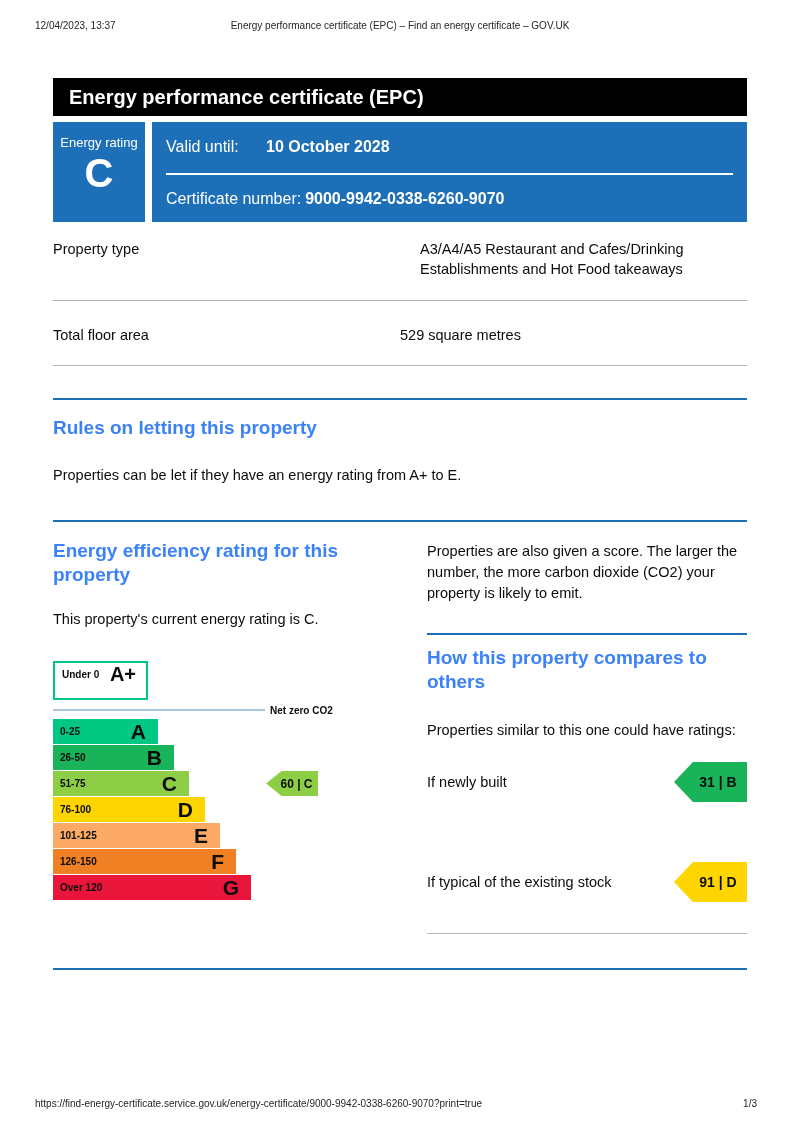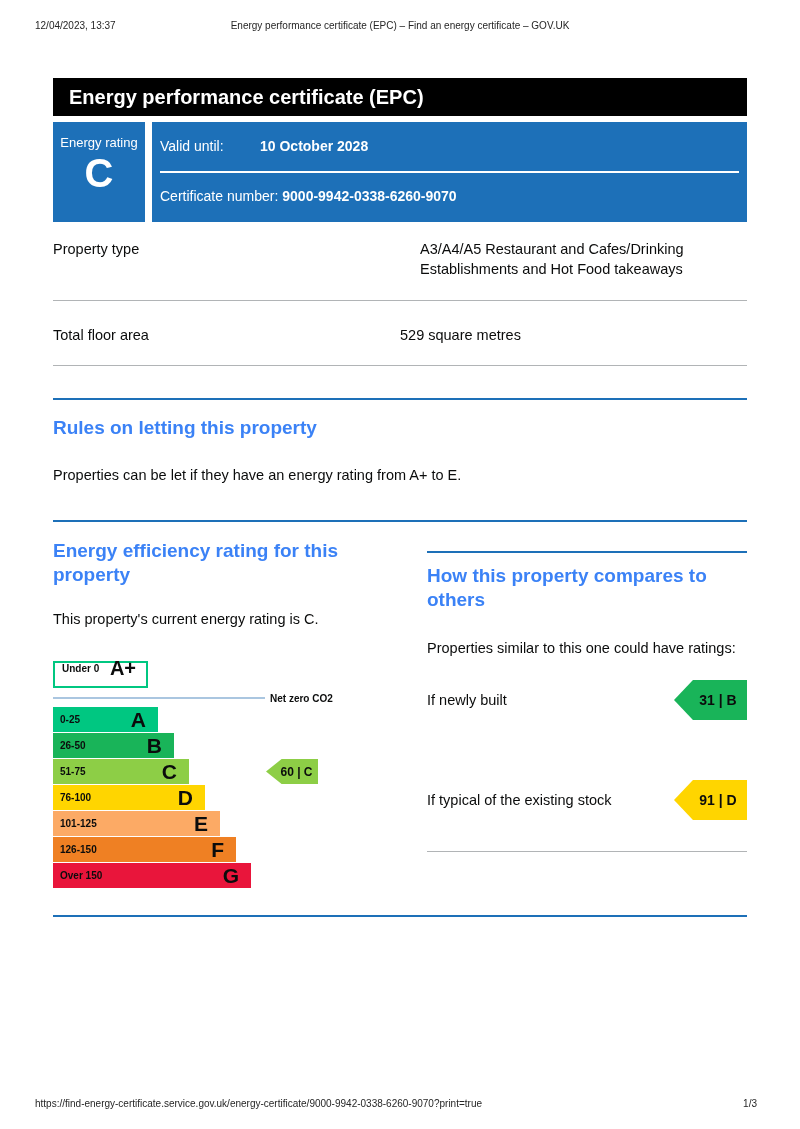--- a/index.html
+++ b/index.html
@@ -16,21 +16,21 @@
 
   .content { position:absolute; left:53px; top:78px; width:694px; }
 
   .banner { background:#000000; color:#ffffff; font-size:20px; font-weight:bold; height:38px; line-height:38px; padding-left:16px; box-sizing:border-box; }
 
   .summary-row { display:flex; gap:7px; margin-top:6px; height:100px; }
   .box { background:#1d70b8; color:#ffffff; box-sizing:border-box; }
   .box-address { width:246px; padding:13px 14px; font-size:13px; line-height:17px; }
   .box-rating { width:92px; text-align:center; padding-top:13px; font-size:13px; }
   .rating-letter { font-size:40px; font-weight:bold; line-height:42px; margin-top:2px; }
-  .box-validity { flex:1; padding:13px 8px; font-size:14px; }
+  .box-validity { flex:1; padding:13px 14px; font-size:16px; }
   .valid-row { display:flex; margin-top:3px; }
   .valid-label { width:100px; }
   .white-rule { border:none; border-top:2px solid #ffffff; margin:17px 0 15px; }
   .cert-row .lbl { margin-right:4px; }
 
   .detail-row { display:flex; border-bottom:1px solid #b1b4b6; font-size:14.5px; line-height:20px; }
   .detail-row.r1 { padding:17px 0 21px;gap:20px; }
   .detail-row.r2 { padding:24px 0 20px; }
   .detail-label { width:347px; }
   .detail-value { width:300px; }
@@ -45,21 +45,21 @@
   .rules-body { margin-top:25px; }
 
   .two-col { display:flex; }
   .col-left { width:374px; }
   .col-right { width:320px; }
 
   .eff-h2 { margin-top:17px; width:310px; }
   .current-rating { margin-top:22px; }
 
   .epc-chart { margin-top:31px; width:340px; position:relative; }
-  .topband { width:95px; height:27px; border:2px solid #00c781; box-sizing:border-box; background:#ffffff;
+  .topband { width:95px; height:39px; border:2px solid #00c781; box-sizing:border-box; background:#ffffff;
              display:flex; align-items:center; justify-content:space-between; padding:0 10px 12px 7px; }
   .topband-range { font-size:10px; font-weight:bold; }
   .topband-letter { font-size:20px; font-weight:bold; }
   .netzero-row { display:flex; align-items:center; height:10px; margin:5px 0 4px; }
   .netzero-line { width:212px; height:2px; background:#aac6e0; }
   .netzero-label { font-size:10px; font-weight:bold; margin-left:5px; white-space:nowrap; }
   .band-row { position:relative; height:25px; margin-bottom:1px; }
   .band-bar { height:25px; display:flex; align-items:center; justify-content:space-between; padding:0 12px 0 7px; box-sizing:border-box; }
   .band-range { font-size:10px; font-weight:bold; }
   .band-letter { font-size:21px; font-weight:bold; }
@@ -175,30 +175,31 @@
               </div>
             </div>
             <div class="band-row">
               <div class="band-bar" style="background: rgb(239, 128, 35); width: 183px;">
                 <span class="band-range">126-150</span>
                 <span class="band-letter">F</span>
               </div>
             </div>
             <div class="band-row">
               <div class="band-bar" style="background: rgb(233, 21, 59); width: 198px;">
-                <span class="band-range">Over 150</span>
+                <span class="band-range">Over 120</span>
                 <span class="band-letter">G</span>
               </div>
             </div>
           </div>
       </div>
 
     </div>
 
     <div class="col-right">
+      <p class="score-note">Properties are also given a score. The larger the number, the more carbon dioxide (CO2) your property is likely to emit.</p>
       <hr class="rule-blue cr-rule">
       <h2 class="compare-h2">How this property compares to others</h2>
       <p class="compare-intro">Properties similar to this one could have ratings:</p>
 
       <div class="compare-row">
         <span class="compare-label">If newly built</span>
         <span class="compare-arrow" style="background: rgb(25, 180, 89);">31 | B</span>
       </div>
 
       <div class="compare-row second">

